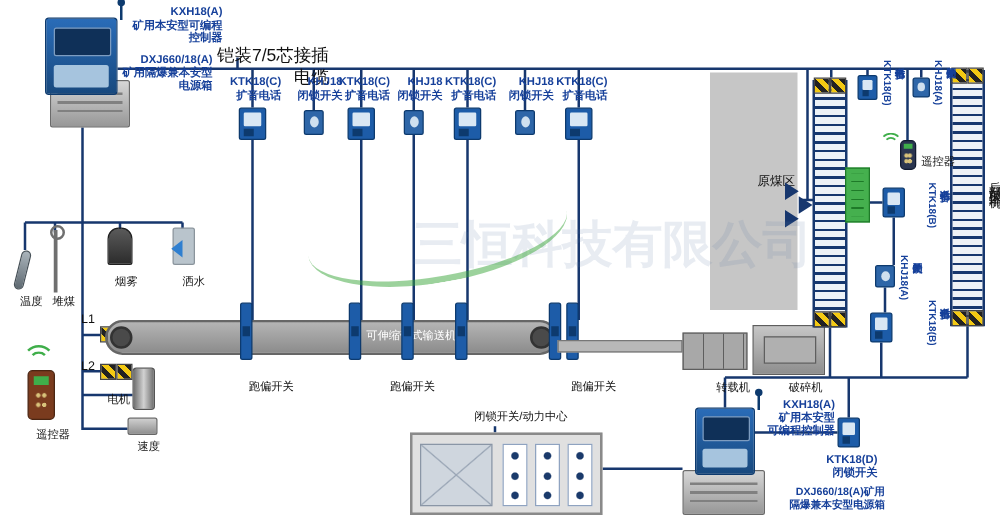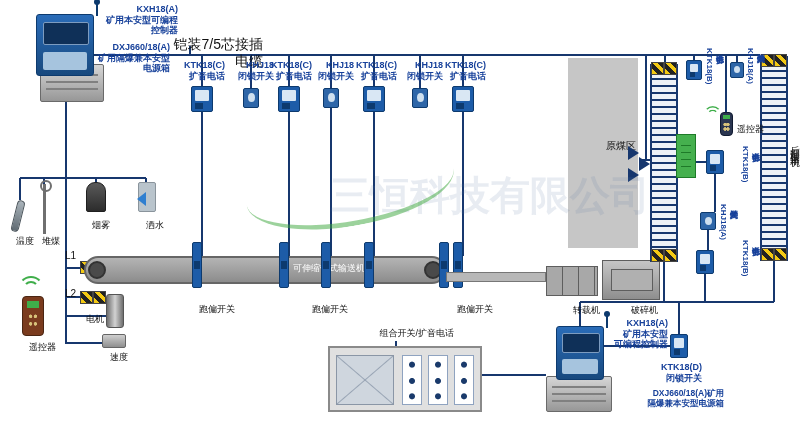--- a/index.html
+++ b/index.html
@@ -223,37 +223,37 @@
   <div class="phone" style="left:706px;top:150px;width:18px;height:24px"></div>
   <div class="vlbl" style="left:740px;top:146px;height:62px">KTK18(B)
 扩音电话</div>
   <div class="lock" style="left:700px;top:212px;width:16px;height:18px"></div>
   <div class="vlbl" style="left:718px;top:204px;height:62px">KHJ18(A)
 闭锁开关</div>
   <div class="phone" style="left:696px;top:250px;width:18px;height:24px"></div>
   <div class="vlbl" style="left:740px;top:240px;height:62px">KTK18(B)
 扩音电话</div>
 
-  <div class="lbl k" style="left:338px;top:328px;width:116px">组合开关/扩音电话</div>
+  <div class="lbl k" style="left:338px;top:328px;width:116px">闭锁开关/动力中心</div>
   <div class="cab" style="left:328px;top:346px;width:154px;height:66px">
     <div class="door" style="left:6px;top:7px;width:58px;height:50px"></div>
     <div class="col" style="left:72px;top:7px;width:20px;height:50px"></div>
     <div class="col" style="left:98px;top:7px;width:20px;height:50px"></div>
     <div class="col" style="left:124px;top:7px;width:20px;height:50px"></div>
   </div>
 
   <div class="gbox" style="left:546px;top:376px;width:66px;height:36px"></div>
   <div class="ctrl" style="left:556px;top:326px;width:48px;height:54px">
     <div class="ant" style="right:-5px;top:-11px"></div>
   </div>
   <div class="lbl" style="left:604px;top:318px;width:64px">KXH18(A)
 矿用本安型
 可编程控制器</div>
   <div class="phone" style="left:670px;top:334px;width:18px;height:24px"></div>
   <div class="lbl" style="left:636px;top:362px;width:66px">KTK18(D)
 闭锁开关</div>
-  <div class="lbl" style="left:620px;top:388px;width:104px;font-size:8.5px">DXJ660/18(A)矿用
+  <div class="lbl" style="left:604px;top:388px;width:104px;font-size:8.5px">DXJ660/18(A)矿用
 隔爆兼本安型电源箱</div>
 
   <div class="wm-cn" style="left:330px;top:168px">三恒科技有限公司</div>
   <div class="swoosh" style="left:245px;top:148px;width:210px;height:78px"></div>
 
 </div>
 
 </body></html>

